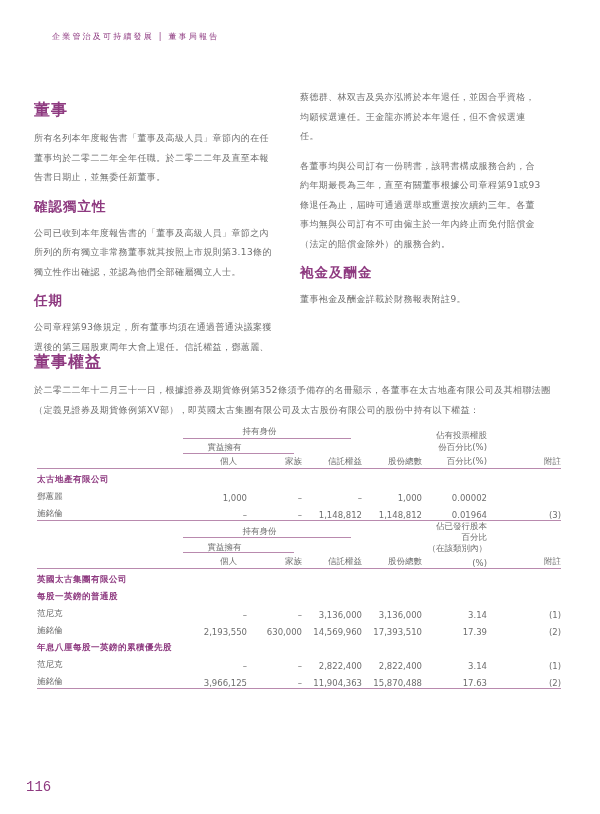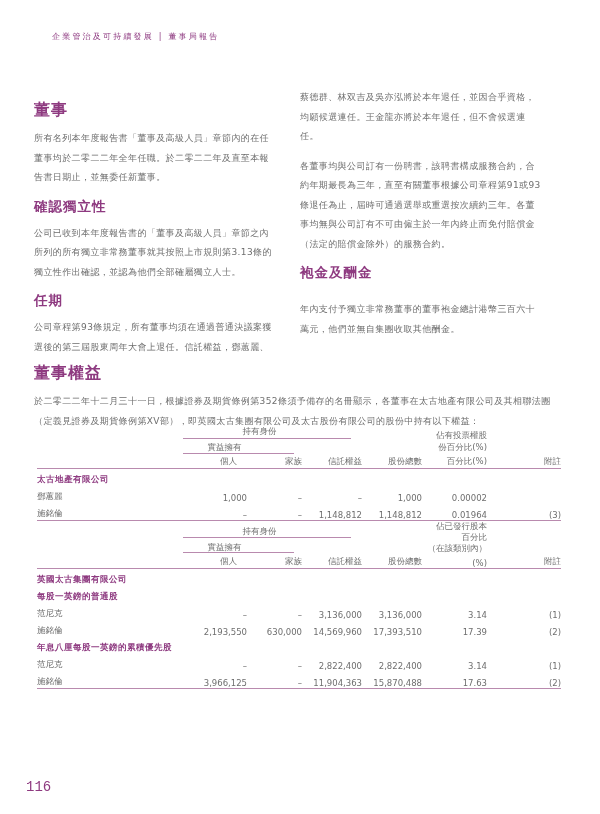--- a/index.html
+++ b/index.html
@@ -8,21 +8,21 @@
   .header { position: absolute; left: 52px; top: 31px; font-size: 8px; letter-spacing: 2.2px; color: #8e3a80; }
   .col { position: absolute; width: 244px; }
   .col-left { left: 34px; top: 100px; }
   .col-right { left: 300px; top: 88px; }
   h2 { margin: 0; color: #8e3a80; font-weight: bold; }
   h2.big { font-size: 16px; letter-spacing: 1px; }
   h2.mid { font-size: 13.5px; font-weight: bold; letter-spacing: 1px; }
   p { margin: 0; font-size: 9px; line-height: 19.5px; letter-spacing: 0.4px; color: #6e6e6e; }
   .gap-s { height: 10px; }
   .gap-m { height: 8px; }
-  .section2 { position: absolute; left: 34px; top: 352px; width: 532px; margin-top: 11px; }
+  .section2 { position: absolute; left: 34px; top: 352px; width: 532px; }
   table { border-collapse: collapse; position: absolute; left: 37px; width: 524px; font-size: 8.5px; color: #6e6e6e; }
   td { padding: 0; height: 17px; vertical-align: bottom; }
   .num { text-align: right; }
   .hdr td { height: 14px; }
   .cat td { color: #8e3a80; font-weight: bold; letter-spacing: 0.5px; }
   .line-bottom td { border-bottom: 1.5px solid #b98aae; }
   .hline { position: absolute; height: 1px; background: #b98aae; }
   .page-num { position: absolute; left: 26px; top: 779px; font-size: 14px; color: #8e3a80; font-family: Liberation Mono, monospace; }
 </style>
 </head>
@@ -44,22 +44,22 @@
   <p>公司章程第93條規定，所有董事均須在通過普通決議案獲選後的第三屆股東周年大會上退任。信託權益，鄧蕙麗、</p>
 </div>
 
 <div class="col col-right">
   <p>蔡德群、林双吉及吳亦泓將於本年退任，並因合乎資格，均願候選連任。王金龍亦將於本年退任，但不會候選連任。</p>
   <div class="gap-s"></div>
   <p>各董事均與公司訂有一份聘書，該聘書構成服務合約，合約年期最長為三年，直至有關董事根據公司章程第91或93條退任為止，屆時可通過選舉或重選按次續約三年。各董事均無與公司訂有不可由僱主於一年內終止而免付賠償金（法定的賠償金除外）的服務合約。</p>
   <div class="gap-s"></div>
   <h2 class="mid">袍金及酬金</h2>
   <div class="gap-m"></div>
-  <div class="gap-s"></div>
-  <p>年內支付予獨立非常務董事的董事袍金總計港幣三百六十萬元，他們並無自集團收取其他酬金。</p>
+  <p>董事袍金及酬金詳載於財務報表附註9。</p>
+  <div class="gap-s"></div>
 </div>
 
 <div class="section2">
   <h2 class="big">董事權益</h2>
   <div class="gap-m"></div>
   <p style="width:532px">於二零二二年十二月三十一日，根據證券及期貨條例第352條須予備存的名冊顯示，各董事在太古地產有限公司及其相聯法團（定義見證券及期貨條例第XV部），即英國太古集團有限公司及太古股份有限公司的股份中持有以下權益：</p>
 </div>
 
 <div class="hline" style="left:183px; top:438px; width:168px;"></div>
 <div class="hline" style="left:183px; top:453px; width:111px;"></div>

